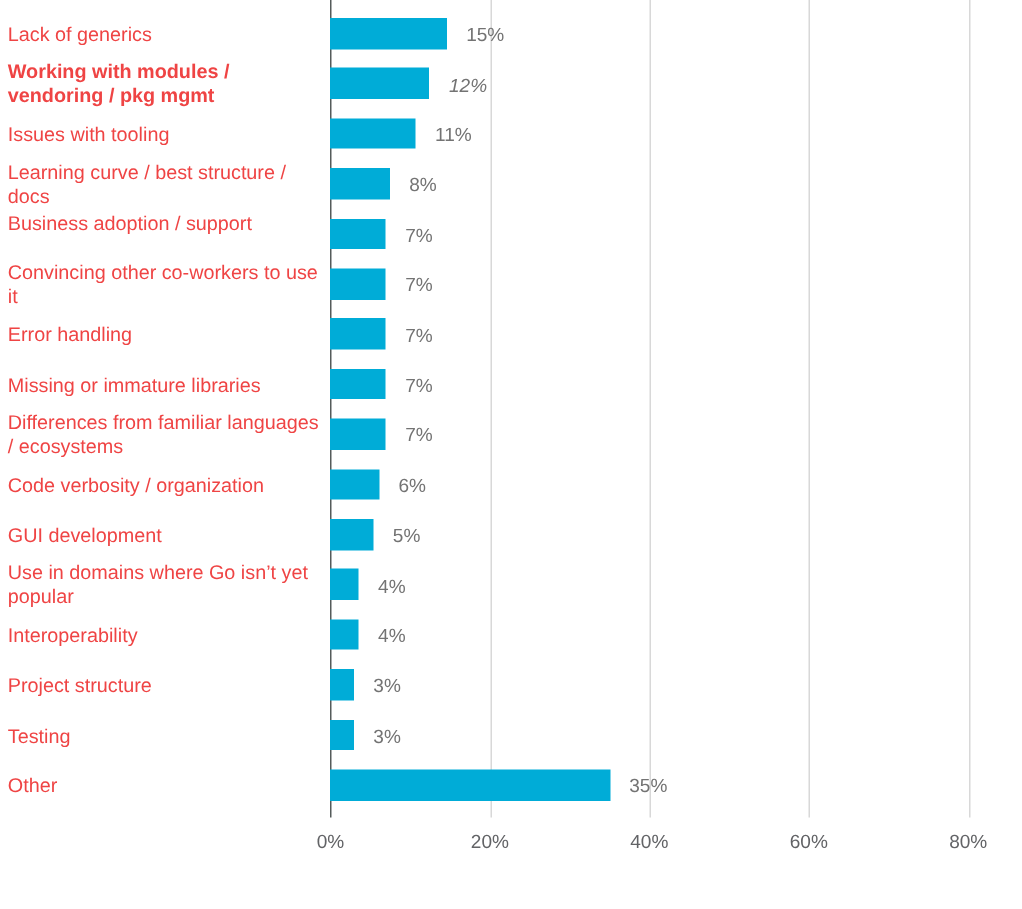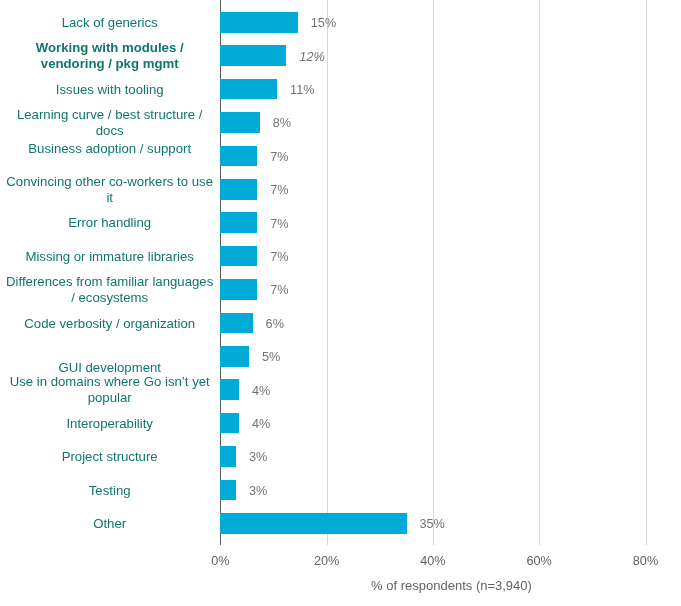--- a/index.html
+++ b/index.html
@@ -11,21 +11,21 @@
   }
   #chart{position:relative;width:681px;height:606px;overflow:hidden;background:#ffffff;}
 
   .plot-grid{position:absolute;left:0;top:0;width:681px;height:606px;}
   .gridline{position:absolute;width:1px;background:#d8d8d8;}
   .axis-line{position:absolute;width:1px;background:#555b5a;}
 
   .bar{position:absolute;background:#00acd7;}
 
   .category-label{
-    position:absolute;text-align:center;color:#0f766e;
+    position:absolute;text-align:left;color:#ef4444;
     font-size:13.2px;line-height:16px;white-space:normal;
   }
   .value-label{
     position:absolute;color:#737373;font-size:12.7px;
     line-height:16px;white-space:nowrap;
   }
   .tick-label{
     position:absolute;color:#626366;font-size:12.7px;
     line-height:16px;text-align:center;
   }
@@ -82,27 +82,26 @@
       <div class="category-label" style="left: 5.2px; width: 209px; top: 173.9px;">Convincing other co-workers to use it</div>
       <div class="value-label" style="left: 270.139px; top: 182.2px;">7%</div>
       <div class="category-label" style="left: 5.2px; width: 209px; top: 215.3px;">Error handling</div>
       <div class="value-label" style="left: 270.139px; top: 215.6px;">7%</div>
       <div class="category-label" style="left: 5.2px; width: 209px; top: 248.7px;">Missing or immature libraries</div>
       <div class="value-label" style="left: 270.139px; top: 249px;">7%</div>
       <div class="category-label" style="left: 5.2px; width: 209px; top: 274.1px;">Differences from familiar languages / ecosystems</div>
       <div class="value-label" style="left: 270.139px; top: 282.4px;">7%</div>
       <div class="category-label" style="left: 5.2px; width: 209px; top: 315.5px;">Code verbosity / organization</div>
       <div class="value-label" style="left: 265.622px; top: 315.8px;">6%</div>
-      <div class="category-label" style="left: 5.2px; width: 209px; top: 348.9px; margin-top: 11px;">GUI development</div>
+      <div class="category-label" style="left: 5.2px; width: 209px; top: 348.9px;">GUI development</div>
       <div class="value-label" style="left: 261.901px; top: 349.2px;">5%</div>
       <div class="category-label" style="left: 5.2px; width: 209px; top: 374.3px;">Use in domains where Go isn’t yet popular</div>
       <div class="value-label" style="left: 252.068px; top: 382.6px;">4%</div>
       <div class="category-label" style="left: 5.2px; width: 209px; top: 415.7px;">Interoperability</div>
       <div class="value-label" style="left: 252.068px; top: 416px;">4%</div>
       <div class="category-label" style="left: 5.2px; width: 209px; top: 449.1px;">Project structure</div>
       <div class="value-label" style="left: 248.879px; top: 449.4px;">3%</div>
       <div class="category-label" style="left: 5.2px; width: 209px; top: 482.5px;">Testing</div>
       <div class="value-label" style="left: 248.879px; top: 482.8px;">3%</div>
       <div class="category-label" style="left: 5.2px; width: 209px; top: 515.9px;">Other</div>
       <div class="value-label" style="left: 419.491px; top: 516.2px;">35%</div>
     </div>
-  <div class="axis-title" id="axis-title" style="left: 249px; width: 405px; top: 577.8px;">% of respondents (n=3,940)</div>
 </div>
 
 </body></html>

